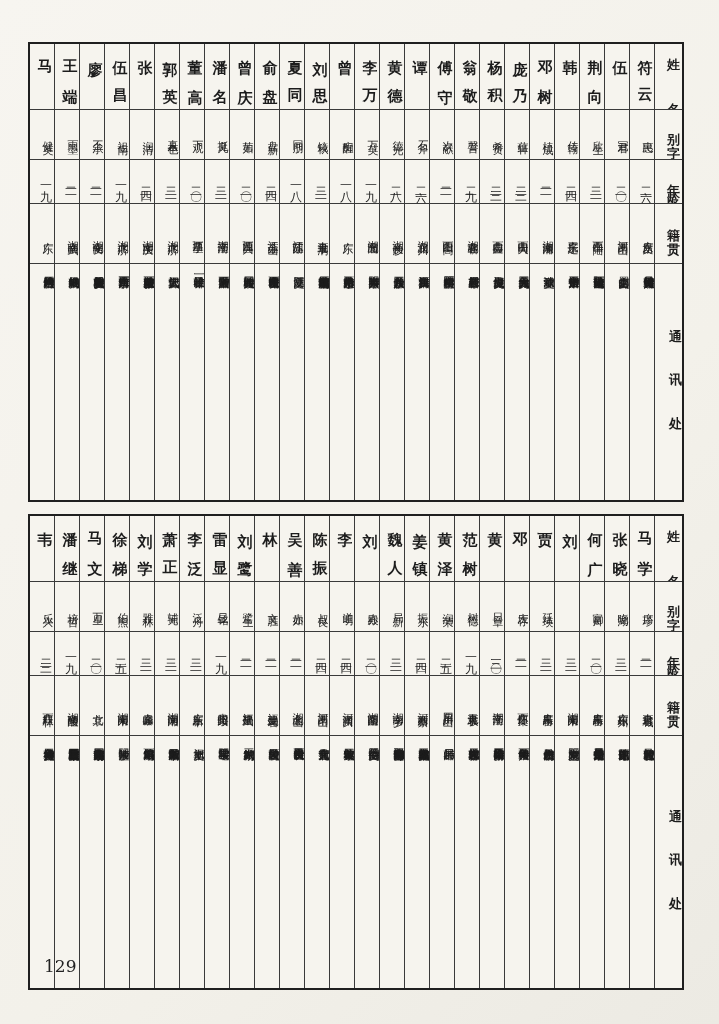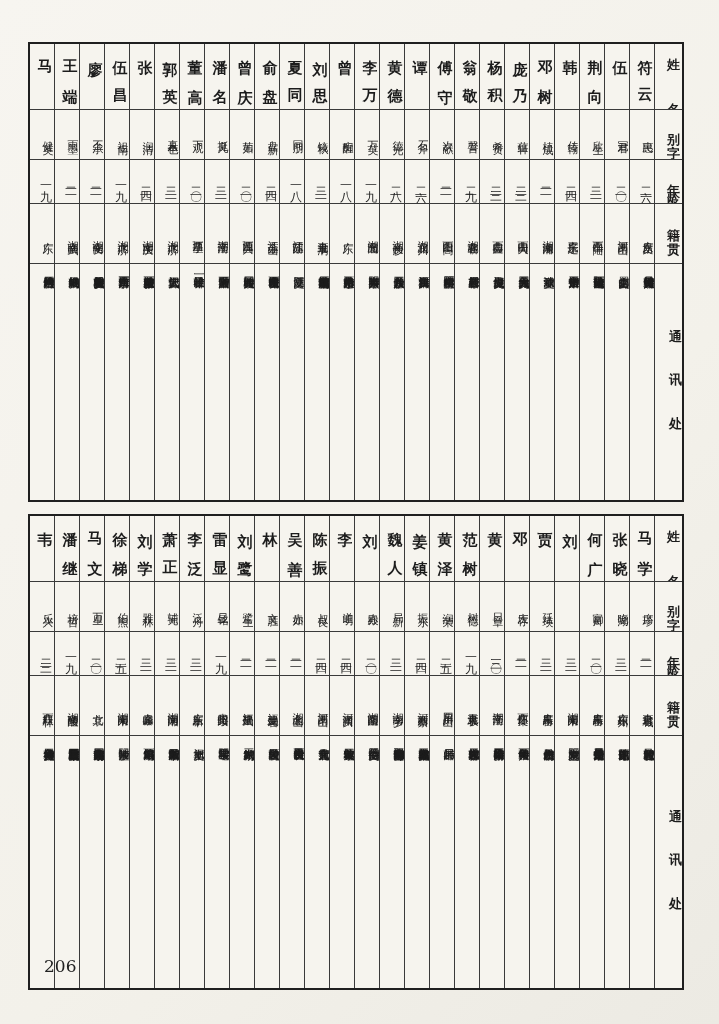--- a/index.html
+++ b/index.html
@@ -440,15 +440,15 @@
       </div>
       <div class="col person-col">
         <div class="cell name-cell">韦军</div>
         <div class="cell zi-cell">乐兴</div>
         <div class="cell age-cell">二三</div>
         <div class="cell native-cell">广西桂林</div>
         <div class="cell addr-cell">大乌墟转罗秀市华盛祥号交</div>
       </div>
     </div>
 
-  <div class="page-number">206</div>
+  <div class="page-number">129</div>
 
 </div>
 
 </body></html>

